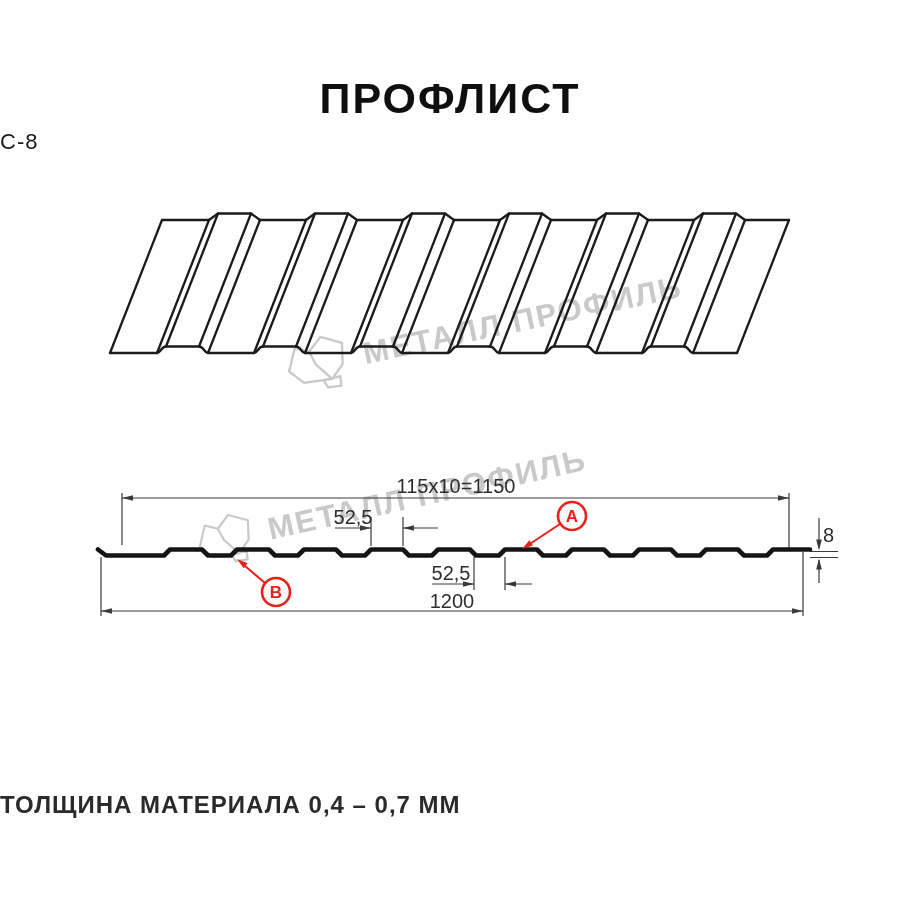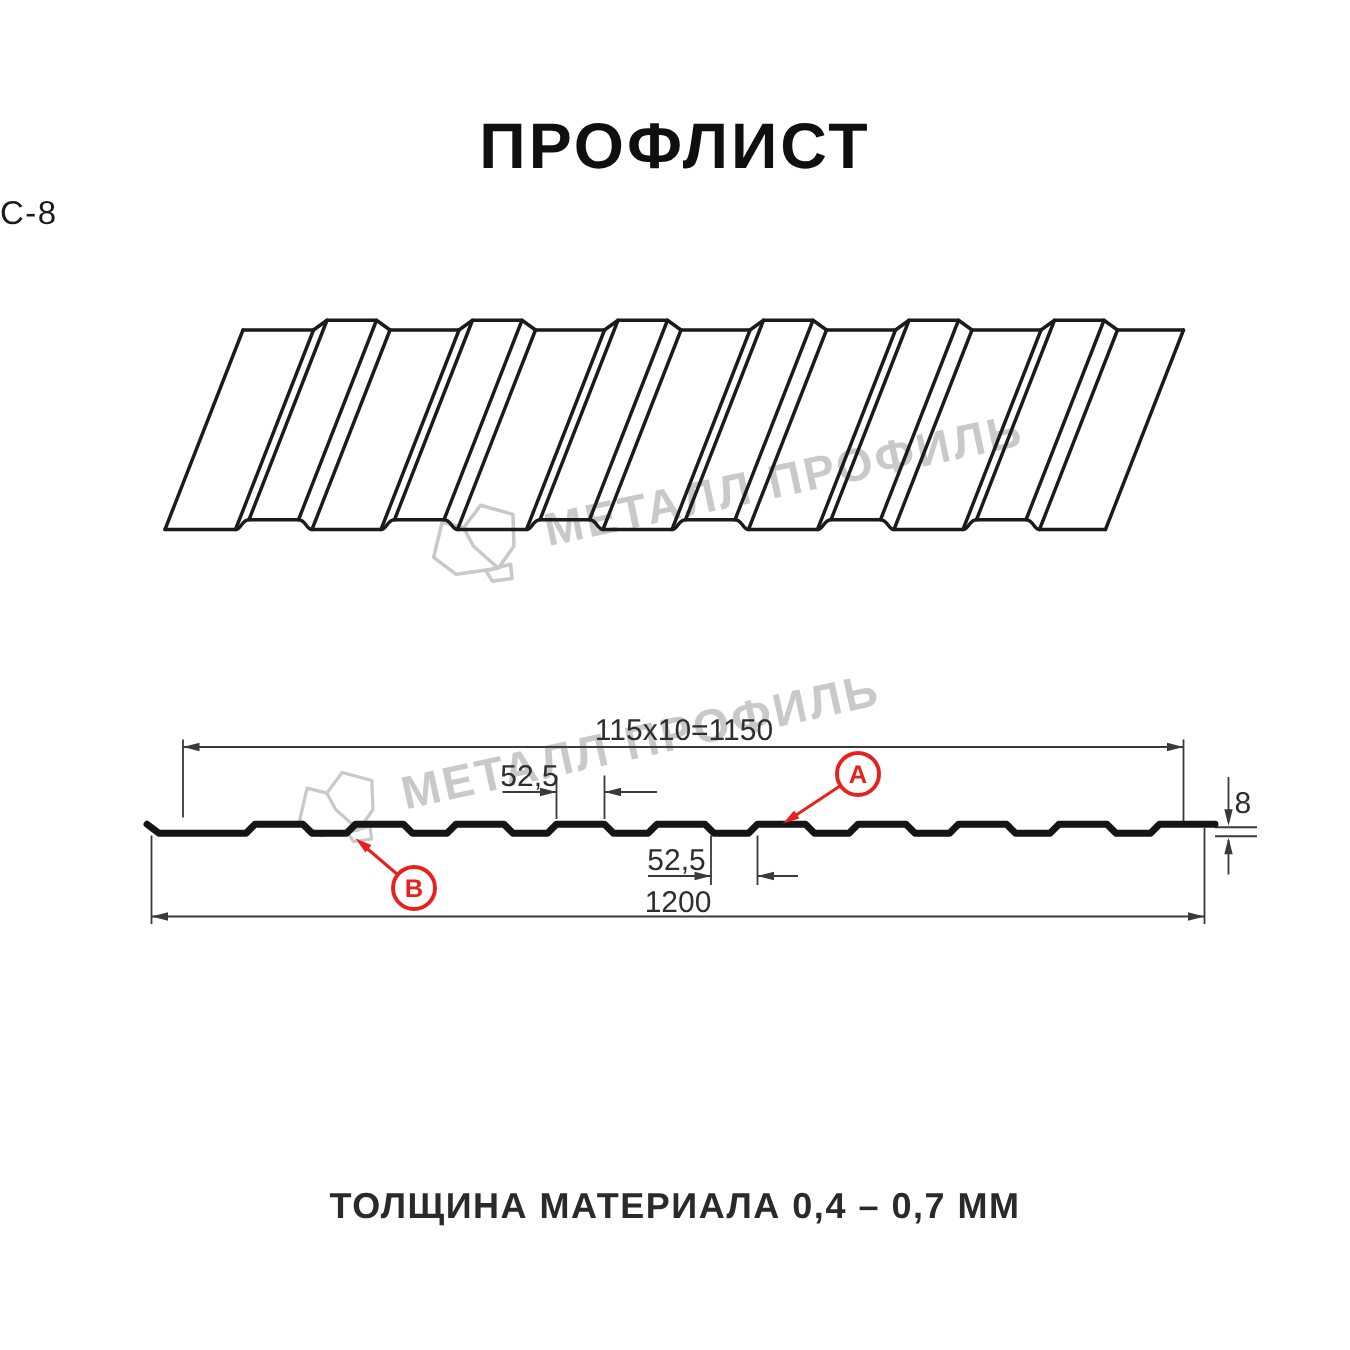--- a/index.html
+++ b/index.html
@@ -2,21 +2,21 @@
 <html><head>
 <meta charset="utf-8">
 <style>
   html,body{margin:0;padding:0;background:#ffffff;}
   .page{position:relative;width:900px;height:900px;background:#fff;overflow:hidden;
         font-family:"Liberation Sans", sans-serif;}
   .title{position:absolute;top:74px;left:0;width:900px;text-align:center;
          font-size:43px;font-weight:bold;letter-spacing:2px;color:#0f0f0f;}
   .subtitle{position:absolute;top:129px;left:0;width:900px;text-align:left;
             font-size:22px;font-weight:400;letter-spacing:1px;color:#1a1a1a;}
-  .footer{position:absolute;top:791px;left:0;width:900px;text-align:center;
+  .footer{position:absolute;top:791px;left:0;width:900px;text-align:left;
           font-size:24px;font-weight:bold;letter-spacing:1px;color:#2a2a2a;}
   .wm{position:absolute;display:flex;align-items:center;gap:10px;z-index:1;
       color:#c9c9c9;font-weight:bold;font-size:31px;letter-spacing:2px;white-space:nowrap;
       transform-origin:left center;}
   .wm1{left:285px;top:342px;transform:rotate(-12deg);}
   .wm2{left:196px;top:520px;transform:rotate(-12.5deg);}
   svg.layer{position:absolute;z-index:2;}
   .iso{left:95px;top:196px;}
   .sect{left:60px;top:450px;}
   .dimtxt{font-family:"Liberation Sans", sans-serif;font-size:20px;fill:#2e2e2e;}

